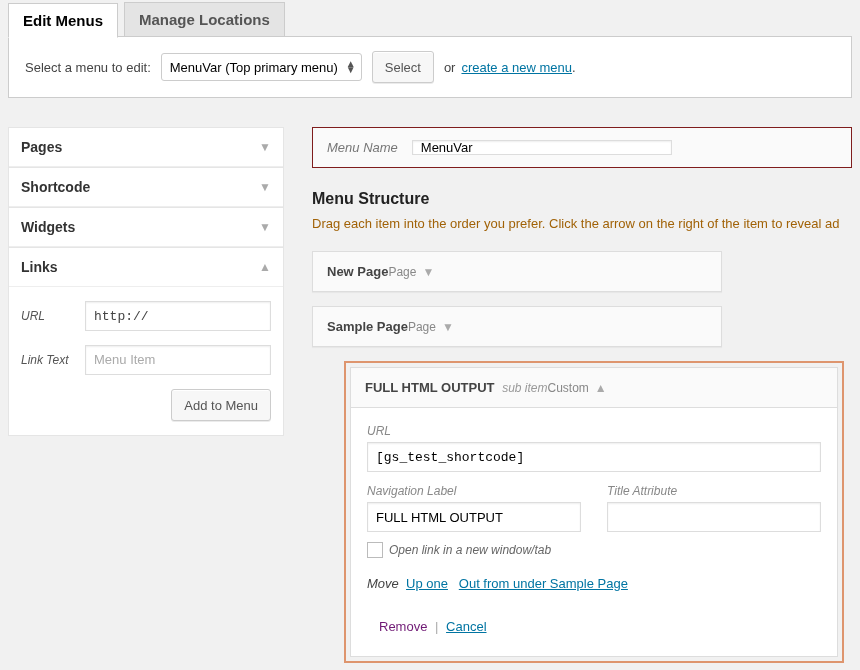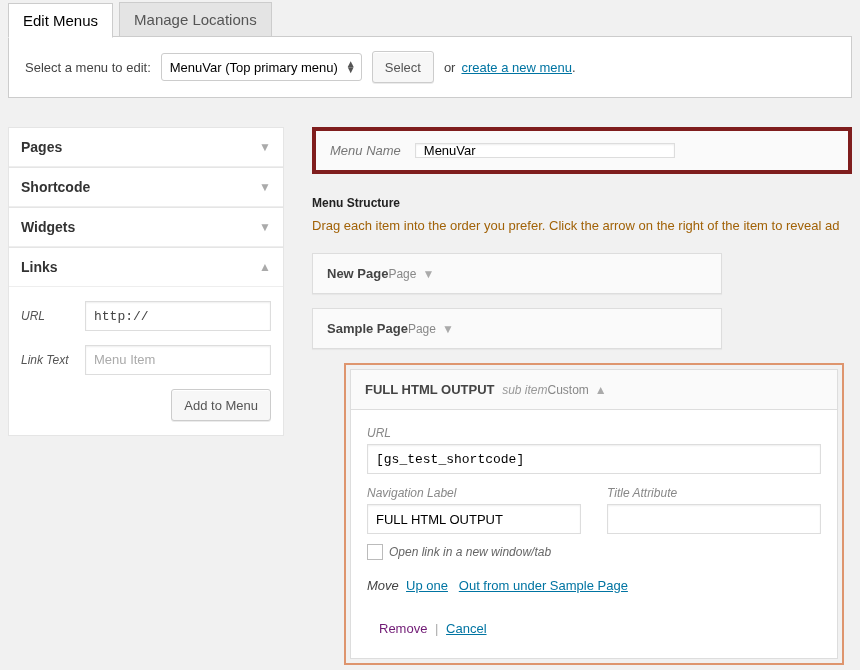--- a/index.html
+++ b/index.html
@@ -15,21 +15,21 @@
   a { color: #0074a2; text-decoration: underline; cursor: pointer; }
 
   
   .nav-tabs { display: flex; padding: 0 8px; margin-top: 0; }
   .nav-tab {
     background: #e4e4e4;
     border: 1px solid #ccc;
     border-bottom: none;
     padding: 8px 14px;
     font-size: 15px;
-    font-weight: normal;
+    font-weight: bold;
     color: #555;
     cursor: pointer;
     margin-right: 6px;
     margin-top: 2px;
   }
   .nav-tab.active {
     background: #fff;
     color: #000;
     border-bottom: 1px solid #fff;
     position: relative;
@@ -117,34 +117,34 @@
     box-shadow: inset 0 1px 2px rgba(0,0,0,.07);
   }
   .accordion-body input::placeholder { color: #aaa; font-family: -apple-system, Arial, sans-serif; font-style: normal; }
   .accordion-body .actions { text-align: right; }
   .accordion-section.open + .accordion-section .accordion-header,
   .accordion-section.open .accordion-header { border-bottom: 1px solid #eee; }
 
   
   .menu-name-row {
     background: #fafafa;
-    border: 4px solid #7f1d1d;
+    border: 1px solid #7f1d1d;
     padding: 12px 14px;
     display: flex;
     align-items: center;
     gap: 14px;
     margin-bottom: 22px;
   }
   .menu-name-row label { font-style: italic; color: #777; font-size: 13px; }
   .menu-name-row input {
     width: 260px; height: 15px; border: 1px solid #ddd;
     padding: 4px 8px; font-size: 13px;
     box-shadow: inset 0 1px 2px rgba(0,0,0,.07);
   }
-  .col-right h3 { font-size: 12px; font-weight: bold; margin-bottom: 8px; color: #222; }
+  .col-right h3 { font-size: 16px; font-weight: bold; margin-bottom: 8px; color: #222; }
   .col-right .hint { font-size: 13px; color: #a16207; margin-bottom: 20px; white-space: nowrap; }
 
   
   .menu-item {
     background: #fafafa;
     border: 1px solid #ddd;
     display: flex;
     justify-content: flex-start;
     align-items: center;
     padding: 12px 14px;

